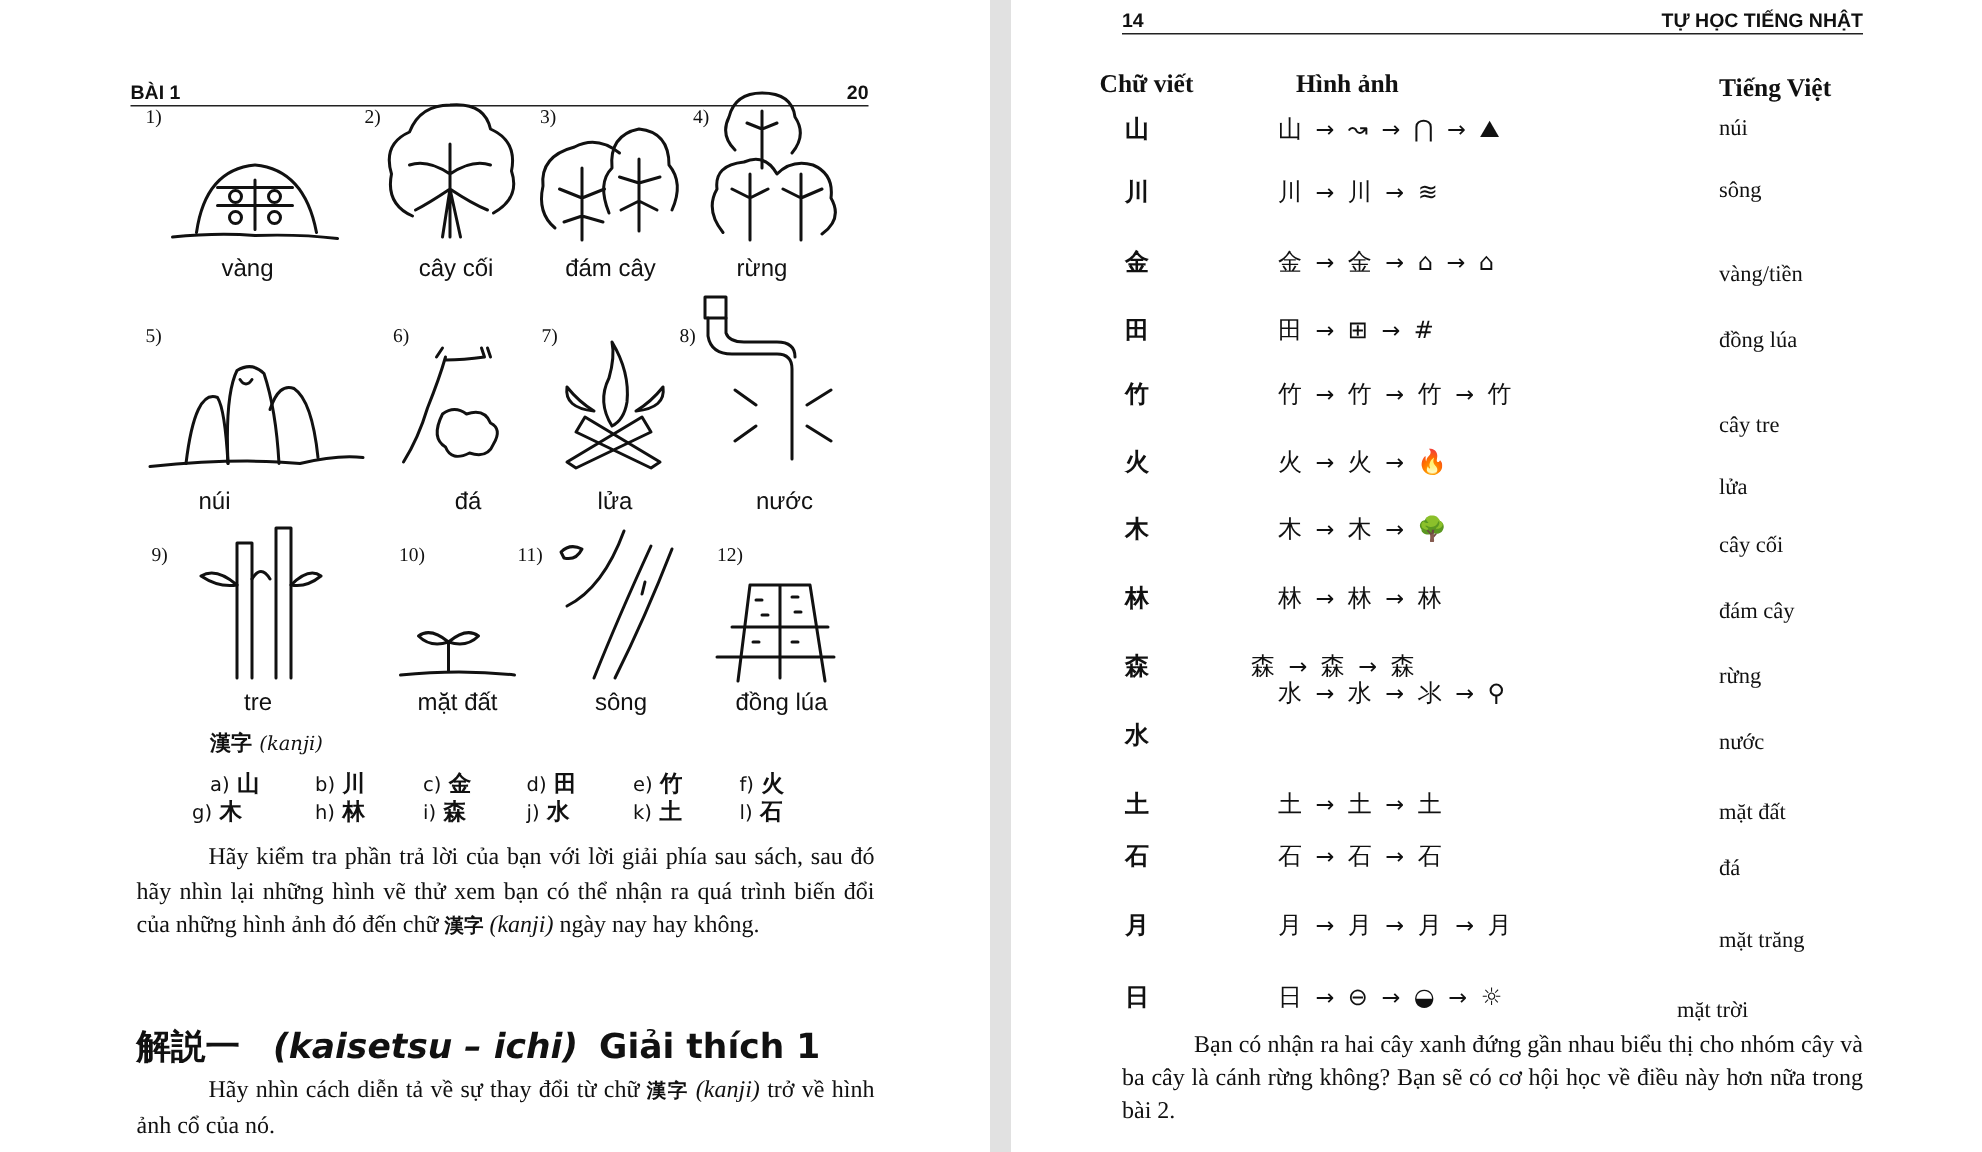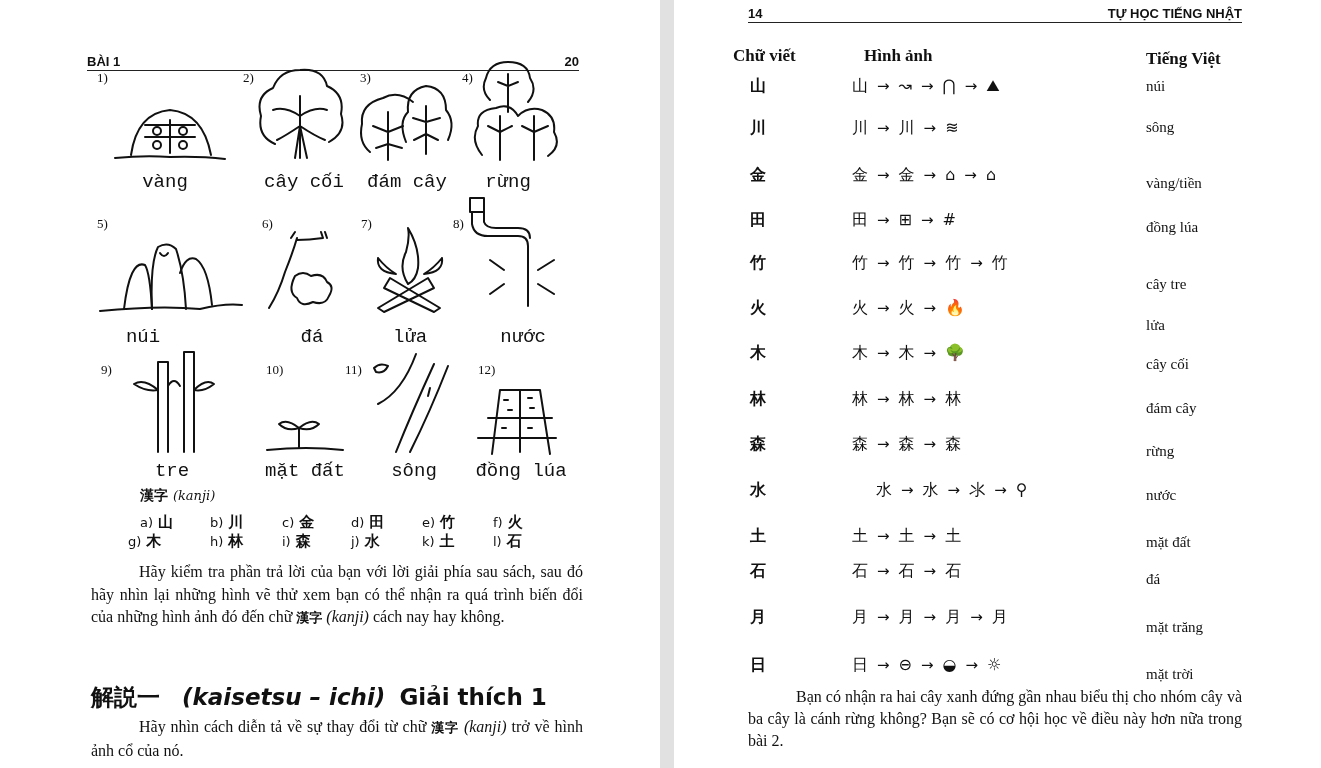--- a/index.html
+++ b/index.html
@@ -11,21 +11,21 @@
   .gutter { position:absolute; left:660px; top:0; width:14px; height:768px; background:#e1e1e1; }
 
   .runhead { position:absolute; top:4px; height:18px; border-bottom:1.5px solid #222;
              font-family:"Liberation Sans", sans-serif; font-weight:bold; font-size:13px; }
   .runhead span { position:absolute; top:2px; }
   #left-runhead { left:87px; width:492px;margin-top:48px; }
   #right-runhead { left:74px; width:494px; }
 
   .abs { position:absolute; }
   .num { font-family:"Liberation Serif", serif; font-size:13px; }
-  .cap { font-family:Liberation Mono, monospace; font-size:19px; text-align:center; width:110px; }
+  .cap { font-family:Liberation Sans, sans-serif; font-size:16px; text-align:center; width:110px; }
   svg { position:absolute; overflow:visible; }
   svg * { fill:none; stroke:#111; stroke-width:2; stroke-linecap:round; stroke-linejoin:round; }
 
   .kanji-title { font-size:14px; font-weight:bold; }
   .kanji-title i { font-weight:bold; }
   .kgrid { font-family:"DejaVu Sans", sans-serif; font-size:13px; }
   .kgrid .cell { position:absolute; white-space:nowrap; }
   .kgrid .cell b { font-size:15px; margin-left:5px; }
 
   .para { font-family:"Liberation Serif", serif; font-size:16px; line-height:22.5px; text-align:justify; }
@@ -159,21 +159,21 @@
     <span class="cell" style="left:422px;top:513px"><span>e)</span><b>竹</b></span>
     <span class="cell" style="left:493px;top:513px"><span>f)</span><b>火</b></span>
     <span class="cell" style="left:128px;top:532px"><span>g)</span><b>木</b></span>
     <span class="cell" style="left:210px;top:532px"><span>h)</span><b>林</b></span>
     <span class="cell" style="left:282px;top:532px"><span>i)</span><b>森</b></span>
     <span class="cell" style="left:351px;top:532px"><span>j)</span><b>水</b></span>
     <span class="cell" style="left:422px;top:532px"><span>k)</span><b>土</b></span>
     <span class="cell" style="left:493px;top:532px"><span>l)</span><b>石</b></span>
   </div>
 
-  <div class="abs para indent" style="left:91px;top:561px;width:492px"><span>Hãy kiểm tra phần trả lời của bạn với lời giải phía sau sách, sau đó hãy nhìn lại những hình vẽ thử xem bạn có thể nhận ra quá trình biến đổi của những hình ảnh đó đến chữ </span><b style="font-family:'DejaVu Sans',sans-serif;font-size:13px">漢字</b> <i>(kanji)</i><span> cách nay hay không.</span></div>
+  <div class="abs para indent" style="left:91px;top:561px;width:492px"><span>Hãy kiểm tra phần trả lời của bạn với lời giải phía sau sách, sau đó hãy nhìn lại những hình vẽ thử xem bạn có thể nhận ra quá trình biến đổi của những hình ảnh đó đến chữ </span><b style="font-family:'DejaVu Sans',sans-serif;font-size:13px">漢字</b> <i>(kanji)</i><span> ngày nay hay không.</span></div>
 
   <div class="abs section-h" style="left:91px;top:682px">
     <span>解説一</span>
     <i style="margin-left:14px">(kaisetsu – ichi)</i>
     <span style="margin-left:6px">Giải thích 1</span>
   </div>
 
   <div class="abs para indent" style="left:91px;top:716px;width:492px"><span>Hãy nhìn cách diễn tả về sự thay đổi từ chữ </span><b style="font-family:'DejaVu Sans',sans-serif;font-size:13px">漢字</b> <i>(kanji)</i><span> trở về hình ảnh cổ của nó.</span></div>
 </div>
 
@@ -208,33 +208,33 @@
       <span class="abs rowk" style="left: 76px; top: 298px;">火</span>
       <span class="abs evo" style="left: 178px; top: 298px;"><span>火</span><span class="a">→</span><span>火</span><span class="a">→</span><span>🔥</span></span>
       <span class="abs rowv" style="left: 472px; top: 317px;">lửa</span>
       <span class="abs rowk" style="left: 76px; top: 343px;">木</span>
       <span class="abs evo" style="left: 178px; top: 343px;"><span>木</span><span class="a">→</span><span>木</span><span class="a">→</span><span>🌳</span></span>
       <span class="abs rowv" style="left: 472px; top: 356px;">cây cối</span>
       <span class="abs rowk" style="left: 76px; top: 389px;">林</span>
       <span class="abs evo" style="left: 178px; top: 389px; text-align: center;"><span>林</span><span class="a">→</span><span>林</span><span class="a">→</span><span>林</span></span>
       <span class="abs rowv" style="left: 472px; top: 400px;">đám cây</span>
       <span class="abs rowk" style="left: 76px; top: 434px;">森</span>
-      <span class="abs evo" style="left: 178px; top: 434px;"><span>森</span><span class="a">→</span><span>森</span><span class="a">→</span><span>森</span></span>
+      <span class="abs evo" style="left: 160px; top: 434px;"><span>森</span><span class="a">→</span><span>森</span><span class="a">→</span><span>森</span></span>
       <span class="abs rowv" style="left: 472px; top: 443px;">rừng</span>
       <span class="abs rowk" style="left: 76px; top: 480px;">水</span>
-      <span class="abs evo" style="left: 178px; top: 480px; margin-left: 24px;"><span>水</span><span class="a">→</span><span>水</span><span class="a">→</span><span>氺</span><span class="a">→</span><span>⚲</span></span>
+      <span class="abs evo" style="left: 178px; top: 452px;"><span>水</span><span class="a">→</span><span>水</span><span class="a">→</span><span>氺</span><span class="a">→</span><span>⚲</span></span>
       <span class="abs rowv" style="left: 472px; top: 487px;">nước</span>
       <span class="abs rowk" style="left: 76px; top: 526px;">土</span>
       <span class="abs evo" style="left: 178px; top: 526px;"><span>土</span><span class="a">→</span><span>土</span><span class="a">→</span><span>土</span></span>
       <span class="abs rowv" style="left: 472px; top: 534px;">mặt đất</span>
       <span class="abs rowk" style="left: 76px; top: 561px;">石</span>
       <span class="abs evo" style="left: 178px; top: 561px;"><span>石</span><span class="a">→</span><span>石</span><span class="a">→</span><span>石</span></span>
       <span class="abs rowv" style="left: 472px; top: 571px;">đá</span>
       <span class="abs rowk" style="left: 76px; top: 607px;">月</span>
       <span class="abs evo" style="left: 178px; top: 607px;"><span>月</span><span class="a">→</span><span>月</span><span class="a">→</span><span>月</span><span class="a">→</span><span>月</span></span>
       <span class="abs rowv" style="left: 472px; top: 619px;">mặt trăng</span>
       <span class="abs rowk" style="left: 76px; top: 655px;">日</span>
       <span class="abs evo" style="left: 178px; top: 655px;"><span>日</span><span class="a">→</span><span>⊖</span><span class="a">→</span><span>◒</span><span class="a">→</span><span>☼</span></span>
-      <span class="abs rowv" style="left: 472px; top: 666px;">mặt trời</span>
+      <span class="abs rowv" style="left: 444px; top: 666px;">mặt trời</span>
     </div>
 
   <div class="abs para indent" style="left:74px;top:686px;width:494px;line-height:22px">Bạn có nhận ra hai cây xanh đứng gần nhau biểu thị cho nhóm cây và ba cây là cánh rừng không? Bạn sẽ có cơ hội học về điều này hơn nữa trong bài 2.</div>
 </div>
 
 </body></html>

